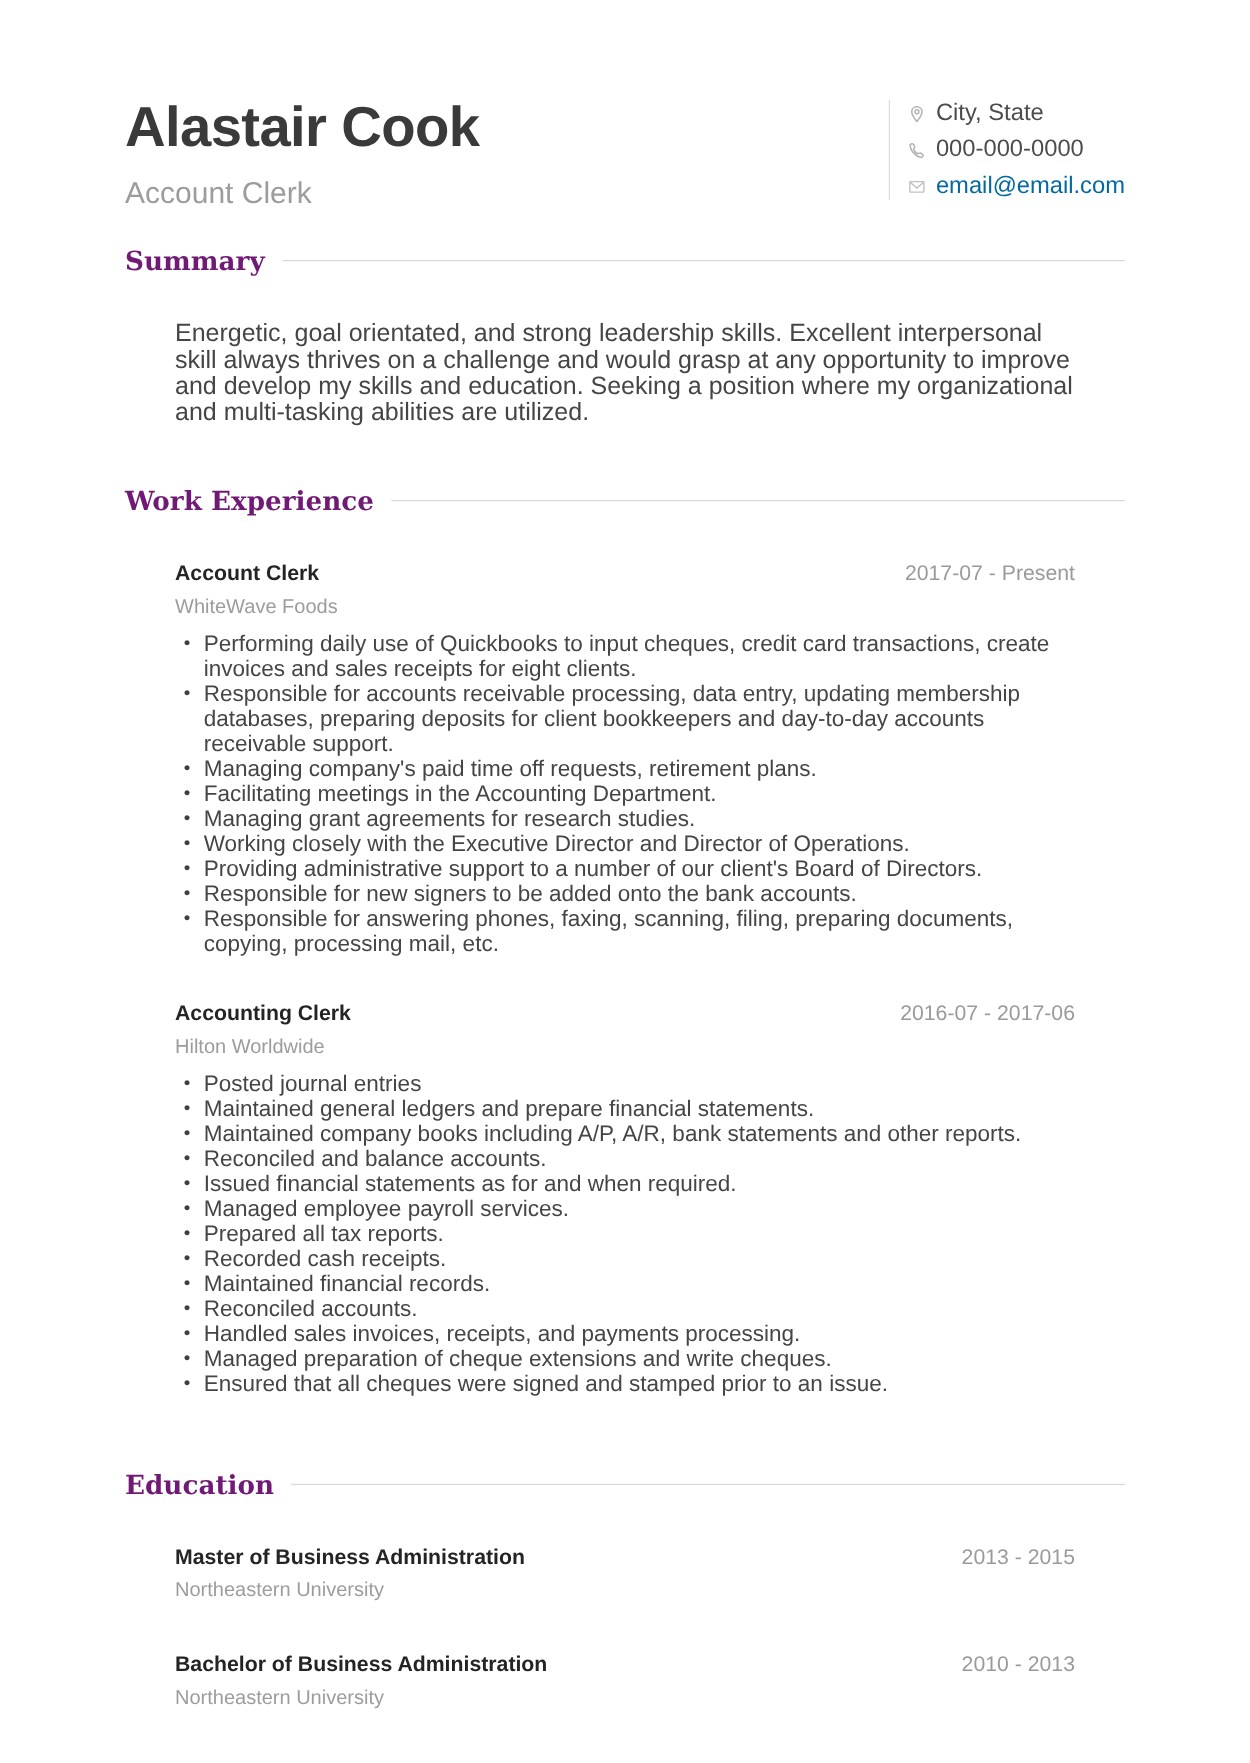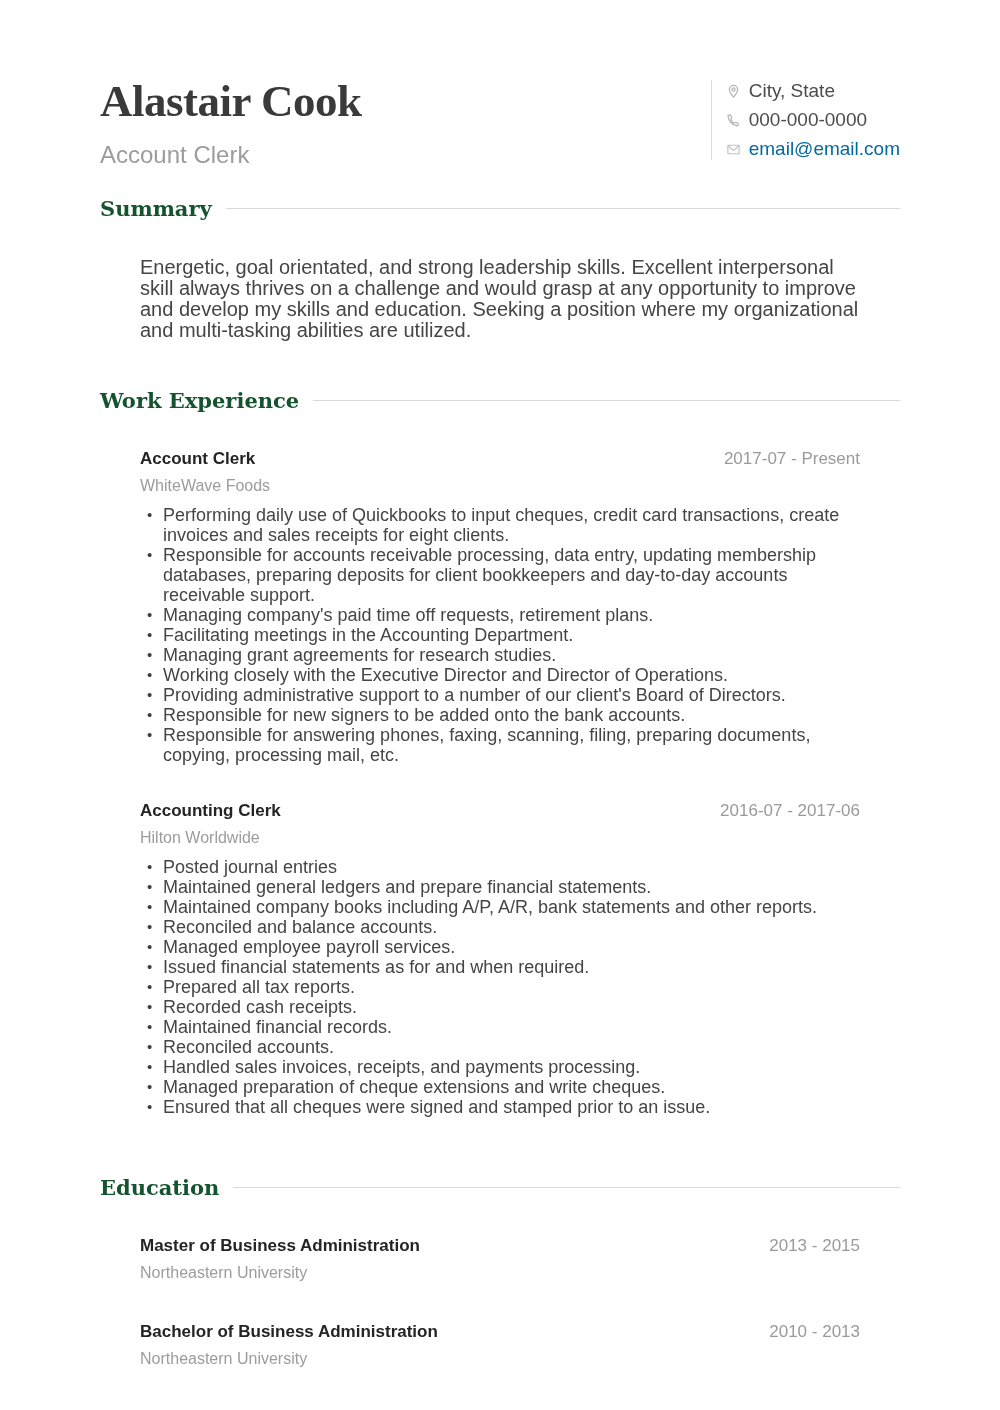--- a/index.html
+++ b/index.html
@@ -12,21 +12,21 @@
     margin: 0 auto;
     background: #ffffff;
     padding: 78px 100px 0 100px;
     overflow: hidden;
     position: relative;
   }
 
   
   .header { display: flex; justify-content: space-between; align-items: flex-start; }
   .name {
-    font-family: Liberation Serif, serif;
+    font-family: Liberation Sans, sans-serif;
     font-weight: 700;
     font-size: 45px;
     line-height: 1.05;
     color: #3a3a3a;
     letter-spacing: -0.5px;
   }
   .job-title-sub {
     margin-top: 16px;
     font-size: 24px;
     font-weight: 400;
@@ -54,21 +54,21 @@
 
   
   .section-heading {
     display: flex;
     align-items: center;
   }
   .section-heading h2 {
     font-family: "DejaVu Serif", "Liberation Serif", serif;
     font-weight: 700;
     font-size: 21px;
-    color: #14532d;
+    color: #701a75;
     white-space: nowrap;
   }
   .rule {
     flex: 1;
     height: 1px;
     background: #d9d9d9;
     margin-left: 14px;
   }
 
   .mt-summary   { margin-top: 27px; }
@@ -206,22 +206,22 @@
       <div class="entry-header">
         <span class="entry-title">Accounting Clerk</span>
         <span class="entry-dates">2016-07 - 2017-06</span>
       </div>
       <div class="entry-subtitle">Hilton Worldwide</div>
       <ul class="bullets">
         <li>Posted journal entries</li>
         <li>Maintained general ledgers and prepare financial statements.</li>
         <li>Maintained company books including A/P, A/R, bank statements and other reports.</li>
         <li>Reconciled and balance accounts.</li>
+        <li>Issued financial statements as for and when required.</li>
         <li>Managed employee payroll services.</li>
-        <li>Issued financial statements as for and when required.</li>
         <li>Prepared all tax reports.</li>
         <li>Recorded cash receipts.</li>
         <li>Maintained financial records.</li>
         <li>Reconciled accounts.</li>
         <li>Handled sales invoices, receipts, and payments processing.</li>
         <li>Managed preparation of cheque extensions and write cheques.</li>
         <li>Ensured that all cheques were signed and stamped prior to an issue.</li>
       </ul>
     </div>
 

